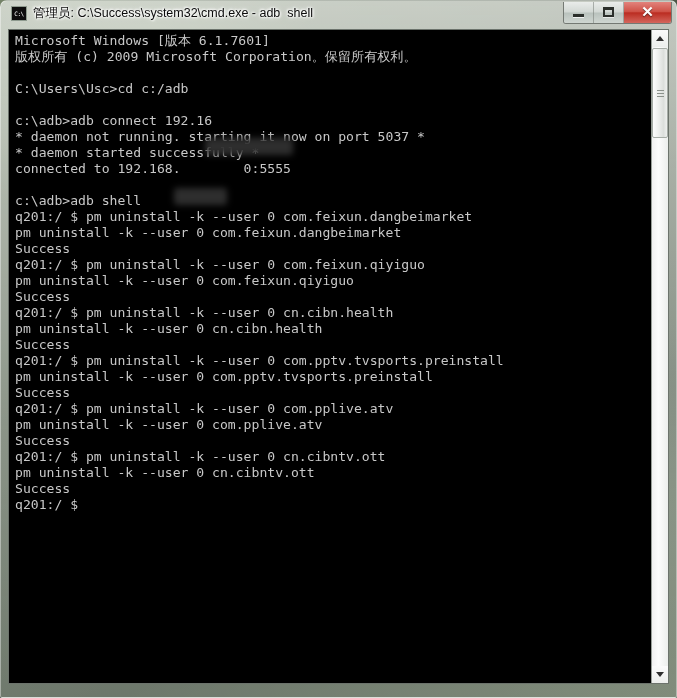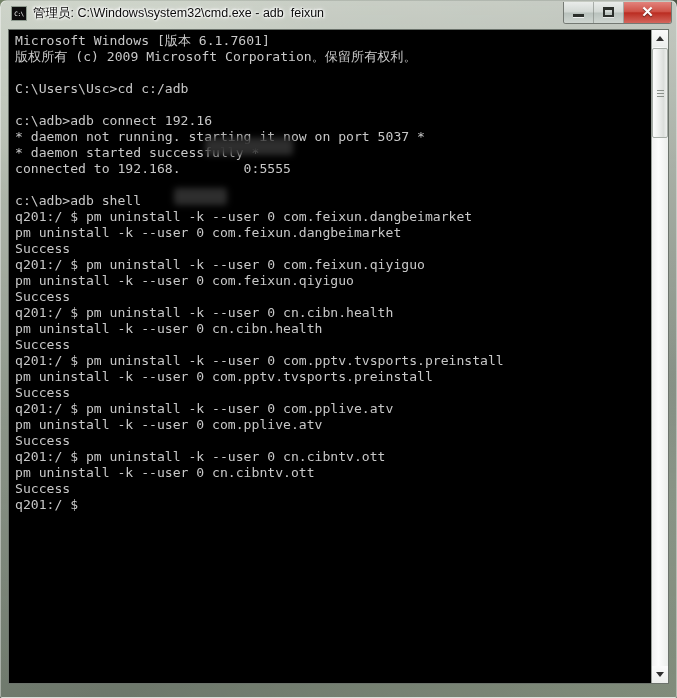--- a/index.html
+++ b/index.html
@@ -255,21 +255,21 @@
 </head>
 <body>
 
 <div id="desktop"></div>
 
 <div id="window">
   <div id="glass"></div>
 
   <div id="titlebar">
     <div id="title-icon">C:\</div>
-    <div id="title-text">管理员: C:\Windows\system32\cmd.exe - adb  feixun</div>
+    <div id="title-text">管理员: C:\Success\system32\cmd.exe - adb  shell</div>
 
     <div id="winbtns">
       <div class="winbtn" id="btn-min">
         <span class="glyph-min"></span>
       </div>
       <div class="winbtn" id="btn-max">
         <span class="glyph-max"></span>
       </div>
       <div class="winbtn" id="btn-close">
         <span class="glyph-close">✕</span>

